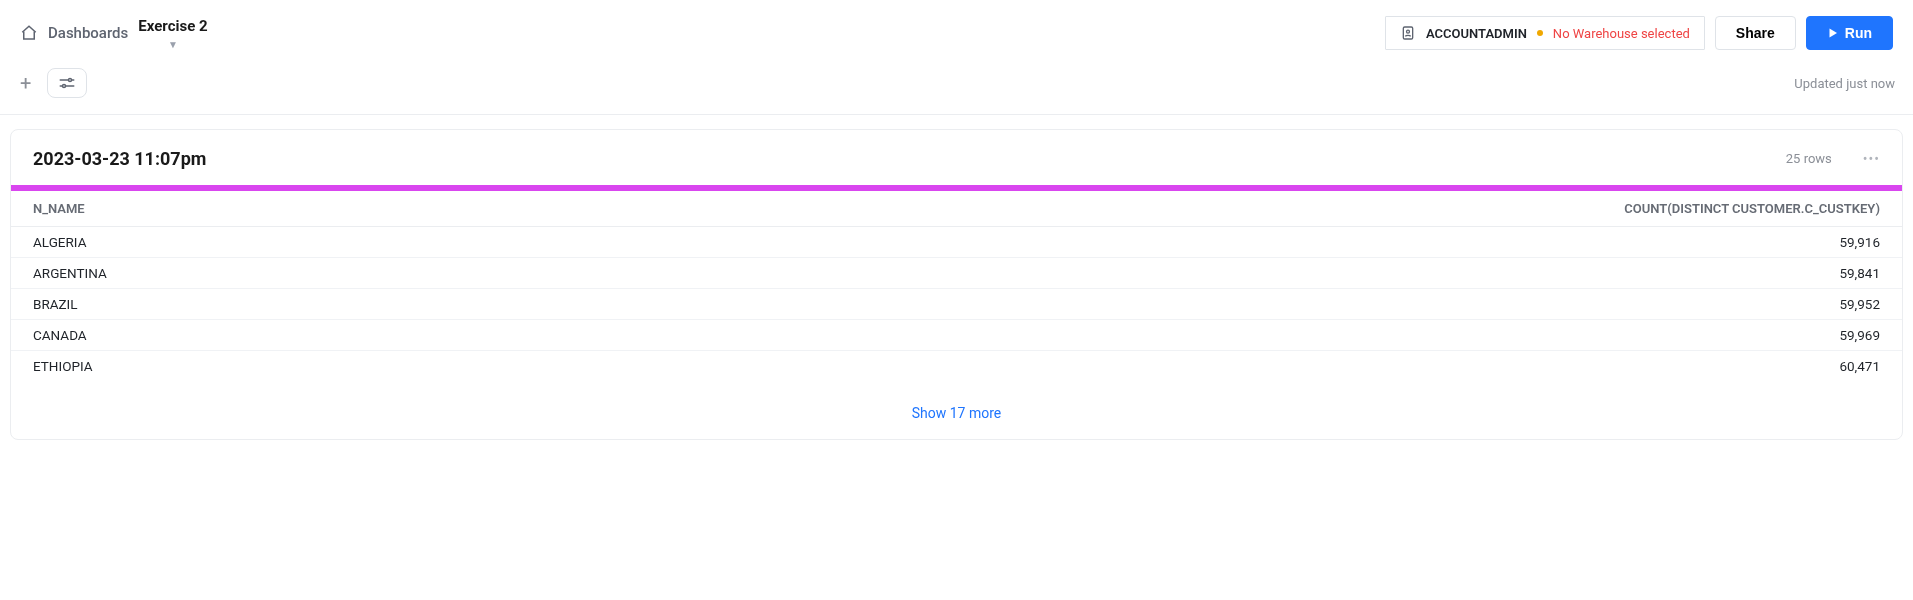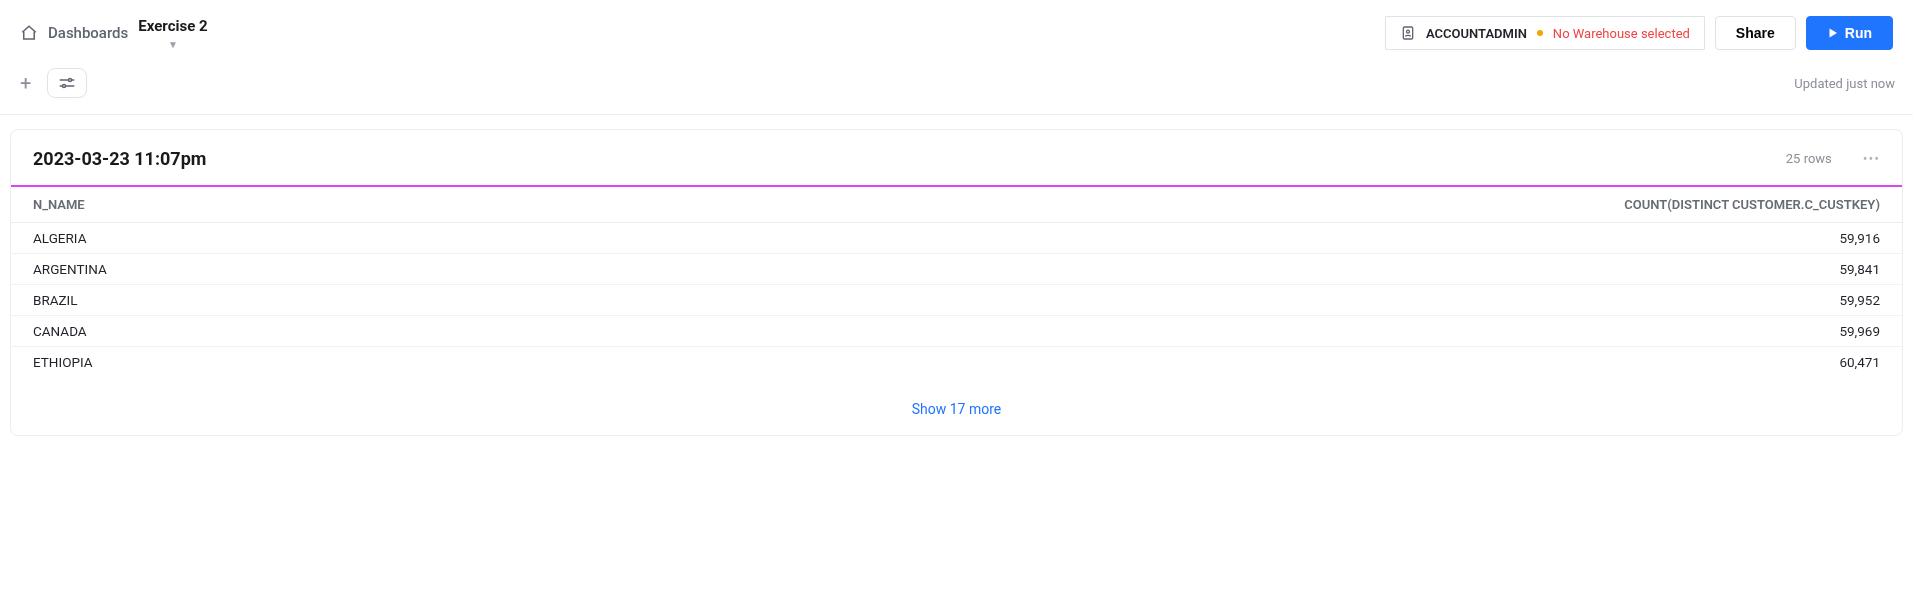--- a/index.html
+++ b/index.html
@@ -179,21 +179,21 @@
       width: 100%;
       border-collapse: collapse;
     }
     table.data-table th {
       text-align: left;
       font-size: 13px;
       font-weight: 600;
       color: #666b74;
       padding: 10px 22px;
       border-bottom: 1px solid #ebedf0;
-      border-top: 2px solid #d946ef;
+      border-top: 6px solid #d946ef;
       background: #fff;
     }
     table.data-table th.num, table.data-table td.num {
       text-align: right;
     }
     table.data-table td {
       font-size: 13.5px;
       color: #1f2329;
       padding: 7px 22px;
       border-bottom: 1px solid #f0f2f5;

